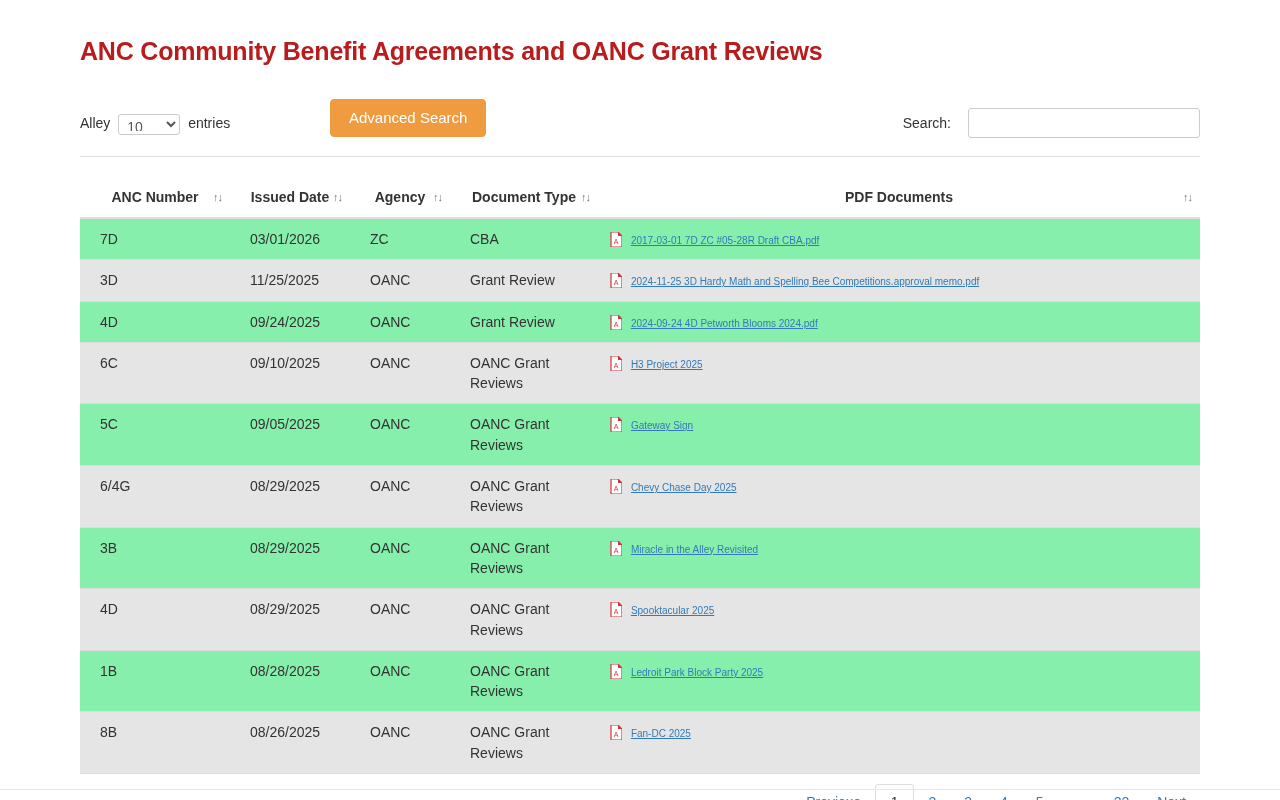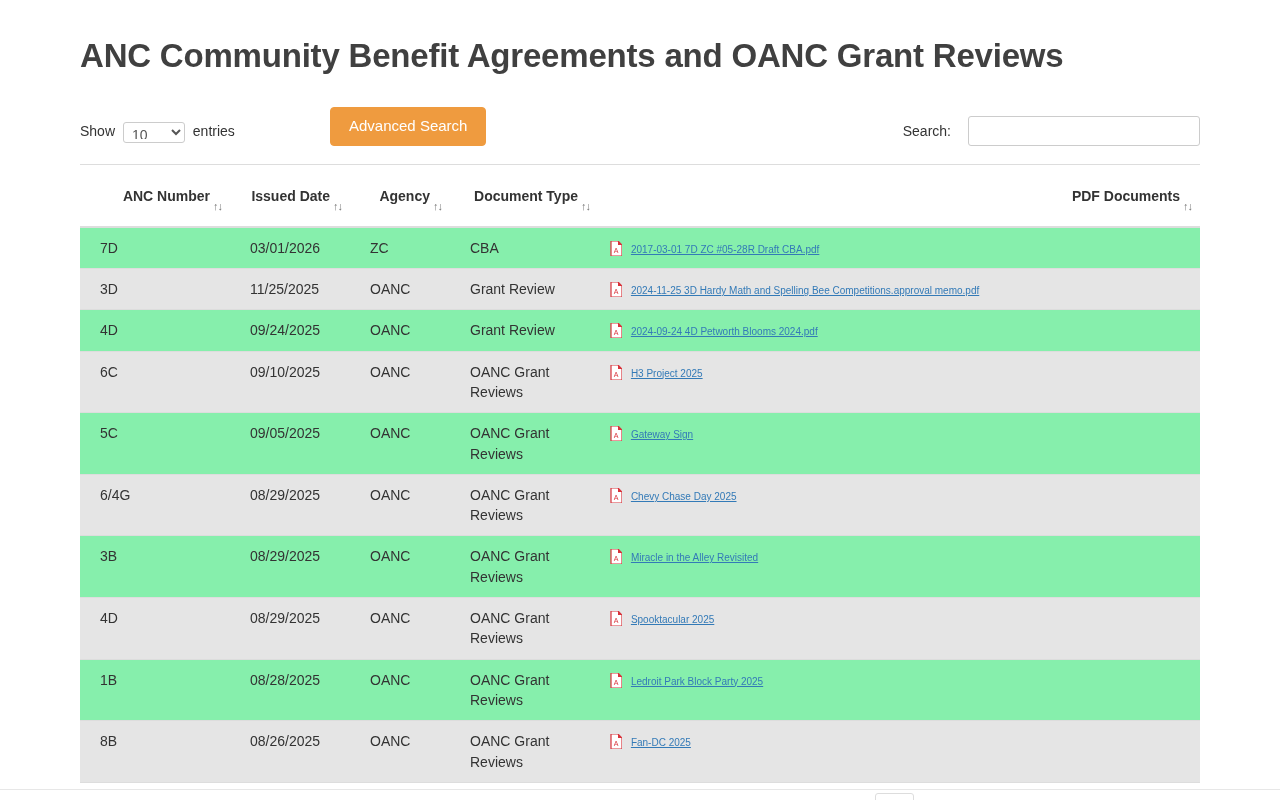--- a/index.html
+++ b/index.html
@@ -17,25 +17,25 @@
     height: 800px;
     background: #ffffff;
   }
   .container {
     position: absolute;
     left: 80px;
     top: 0;
     width: 1120px;
   }
   h1.page-title {
-    font-size: 33px;
+    font-size: 25px;
     font-weight: bold;
     line-height: 1.1;
     margin: 38px 0 0 0;
-    color: #404040;
+    color: #b91c1c;
     letter-spacing: -0.2px;
   }
   .controls {
     position: relative;
     height: 56px;
     margin-top: 30px;
   }
   .length-control {
     position: absolute;
     left: 0;
@@ -94,23 +94,23 @@
   }
   table.data-table {
     width: 1120px;
     border-collapse: collapse;
     font-size: 14px;
     margin-top: 4px;
   }
   table.data-table thead th {
     border-bottom: 2px solid #dddddd;
     border-top: 1px solid #dddddd;
-    text-align: right;
+    text-align: center;
     vertical-align: bottom;
-    padding: 10px 20px 20px 20px;
+    padding: 10px 20px 10px 20px;
     font-weight: bold;
     color: #333;
     position: relative;
     line-height: 1.45;
     height: 62px;
     cursor: pointer;
   }
   table.data-table thead th .sort-arrows {
     position: absolute;
     right: 8px;
@@ -198,21 +198,21 @@
 <body>
 
 <div class="page">
   <div class="container">
 
     <h1 class="page-title">ANC Community Benefit Agreements and OANC Grant Reviews</h1>
 
     <div class="controls">
 
       <div class="length-control">
-        <span>Show</span>
+        <span>Alley</span>
         <select>
           <option selected="">10</option>
           <option>25</option>
           <option>50</option>
           <option>100</option>
         </select>
         <span>entries</span>
       </div>
 
       <button class="adv-search-btn">Advanced Search</button>

